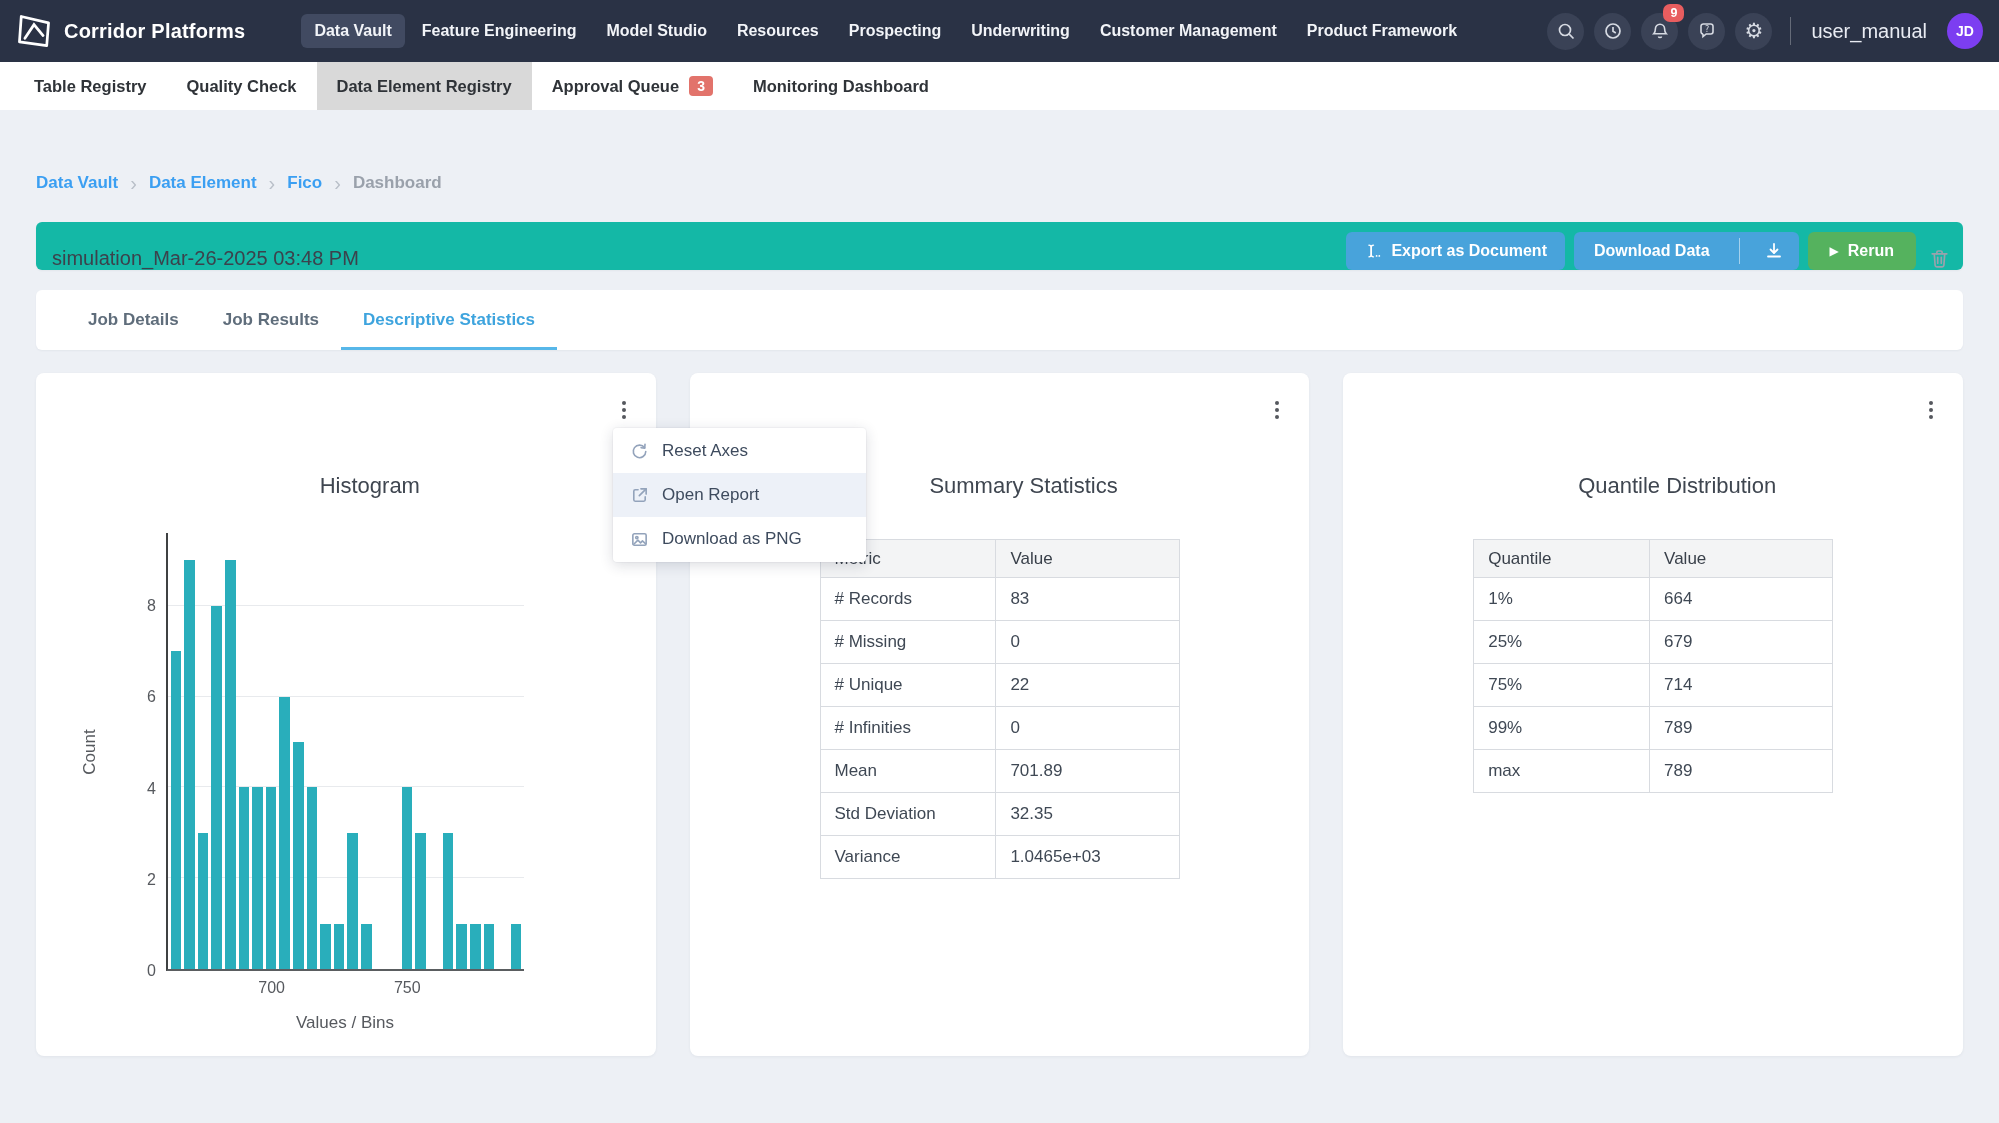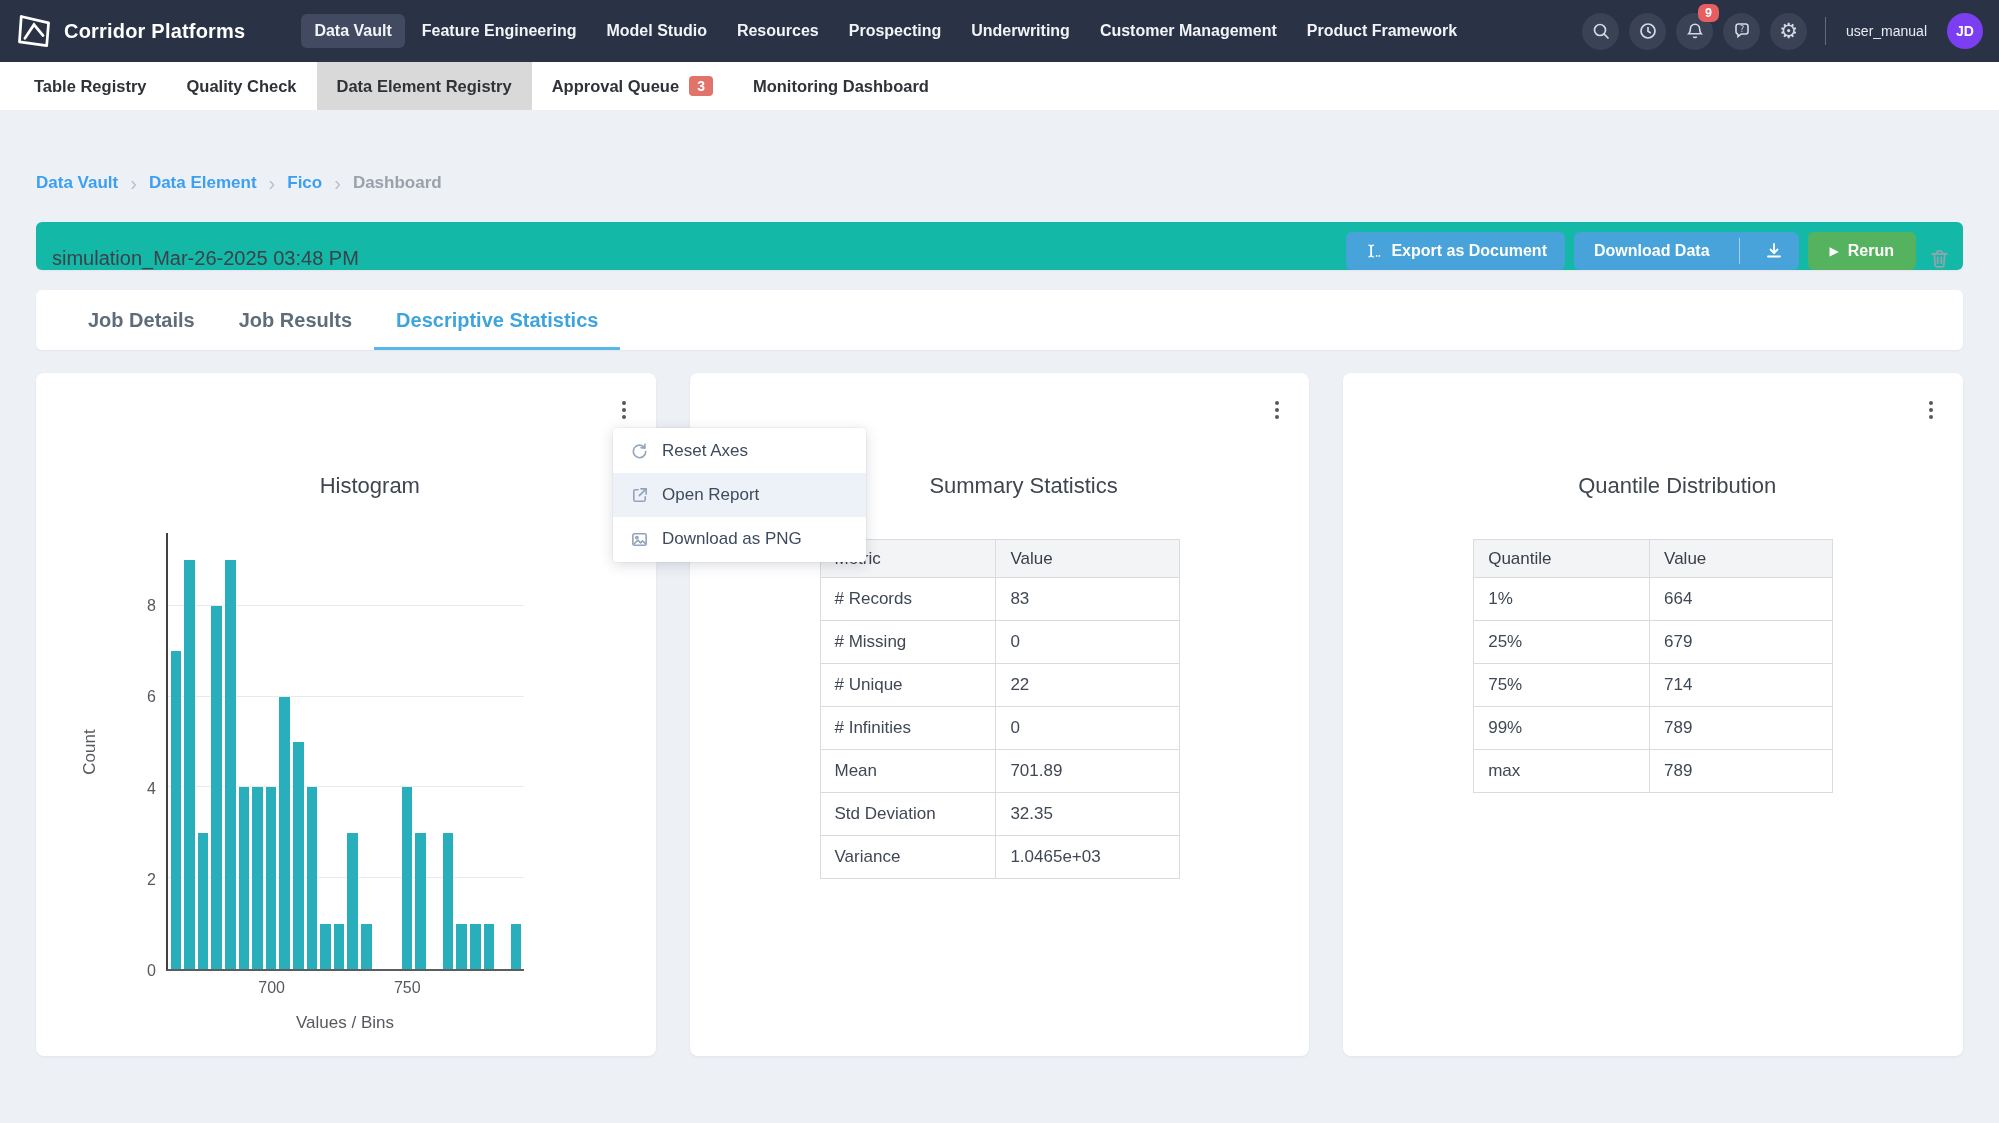--- a/index.html
+++ b/index.html
@@ -29,21 +29,21 @@
     display:flex; align-items:center; justify-content:center; cursor:pointer; position:relative;
     color:#d6dae2;
   }
   .icircle svg { stroke:#d6dae2; }
   .nbadge {
     position:absolute; top:-9px; right:-6px; background:#e85d5f; color:#fff;
     font-size:12.5px; font-weight:600; padding:2px 7px; border-radius:7px;
   }
   .gear-glyph { font-family:"DejaVu Sans",sans-serif; font-size:21px; line-height:1; color:#d6dae2; }
   .vdiv { width:1px; height:28px; background:rgba(255,255,255,.28); margin:0 10px 0 8px; }
-  .username { font-size:14px; color:#e9ecf3; }
+  .username { font-size:20px; color:#e9ecf3; }
   .avatar {
     width:36px; height:36px; border-radius:50%; background:#7c3ef1; color:#fff;
     font-size:14px; font-weight:600; display:flex; align-items:center; justify-content:center;
     margin-left:10px; cursor:pointer;
   }
 
   
   .subnav { height:48px; background:#fff; display:flex; align-items:stretch; padding-left:14px; }
   .subnav-item {
     display:flex; align-items:center; gap:10px; padding:0 20px; font-size:16.5px;
@@ -79,21 +79,21 @@
   .btn.split .seg-div { width:1px; align-self:stretch; margin:6px 0; background:rgba(255,255,255,.5); }
   .btn.split .seg-icon { padding:0 15px; display:flex; }
   .play-glyph { font-size:12px; }
   .trash-btn { background:none; border:none; cursor:pointer; margin-left:12px; display:flex; }
 
   .tabsbar {
     margin-top:20px; height:60px; background:#fff; border-radius:6px;
     display:flex; align-items:stretch; padding-left:30px; box-shadow:0 1px 2px rgba(40,50,70,.05);
   }
   .tab {
-    display:flex; align-items:center; padding:0 22px; font-size:20px; font-weight:600;
+    display:flex; align-items:center; padding:0 22px; font-size:17px; font-weight:600;
     color:#5f6d7b; cursor:pointer; border-bottom:3px solid transparent; border-top:3px solid transparent;
   }
   .tab.active { color:#3ea4de; border-bottom-color:#57b7e9; }
 
   .cards { margin-top:23px; display:flex; gap:34px; }
   .card {
     flex:1; background:#fff; border-radius:8px; height:683px; position:relative;
     box-shadow:0 1px 3px rgba(40,50,70,.06);
   }
   .kebab { position:absolute; top:24px; right:26px; display:flex; flex-direction:column; gap:3px; cursor:pointer; padding:4px; }

